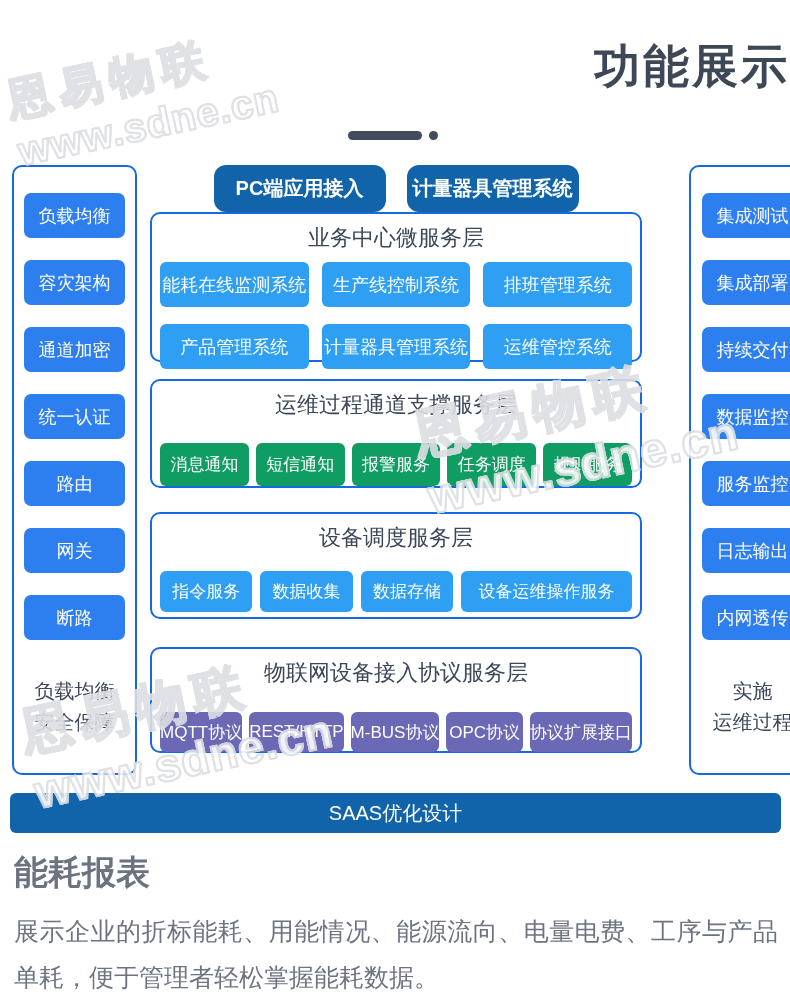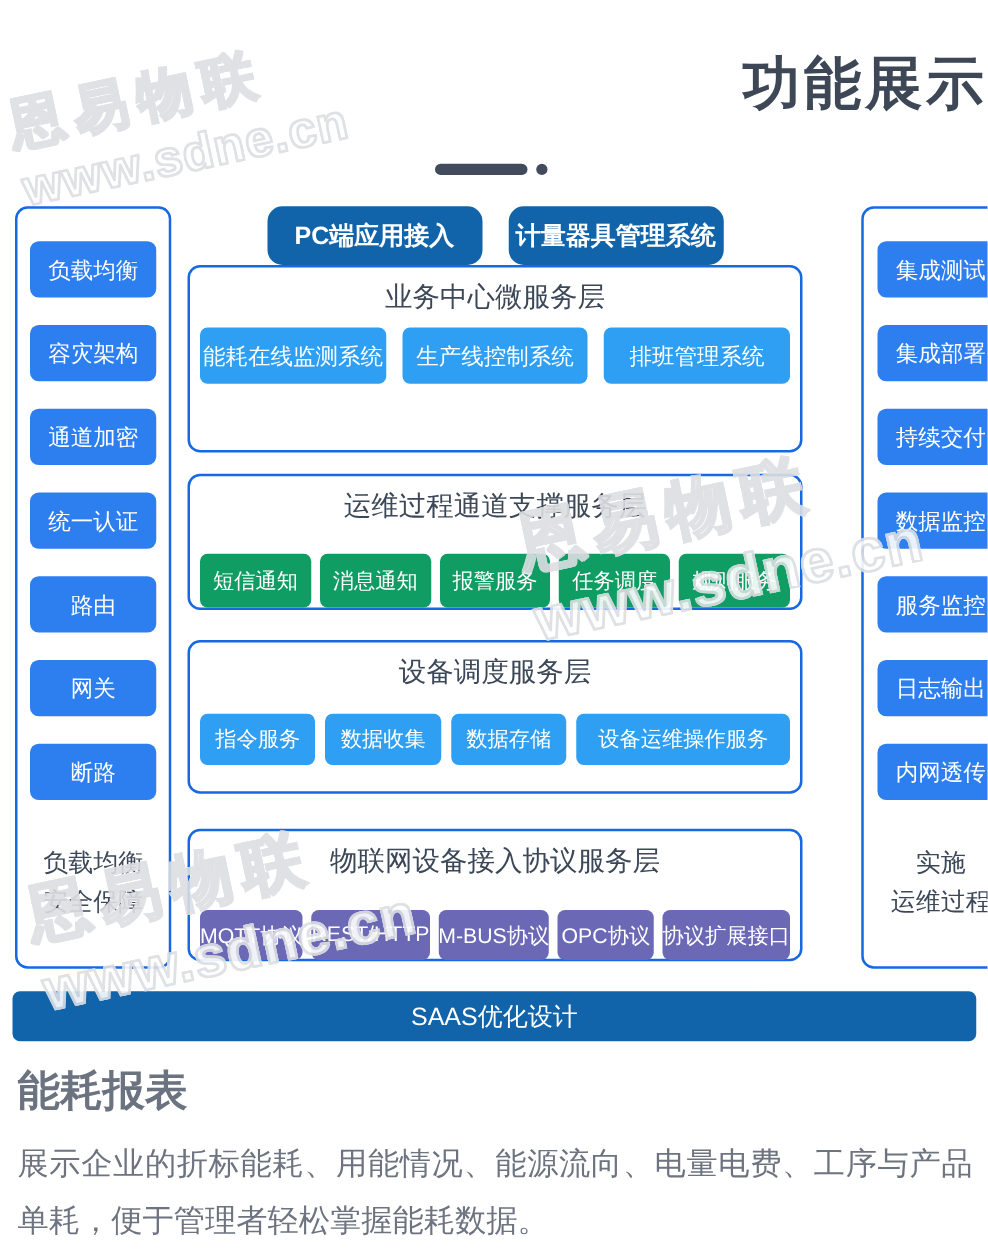--- a/index.html
+++ b/index.html
@@ -37,21 +37,21 @@
   #layer-business { margin-top:0; height:150px; }
   #layer-business .chip-row { gap:13px; }
   #layer-business .row1 { margin-top:9px; }
   #layer-business .row2 { margin-top:17px; }
   #layer-business .chip { flex:1; height:45px; background:#2e9ff2; font-size:18px; }
 
   #layer-ops { margin-top:17px; height:109px; }
   #layer-ops .chip-row { margin-top:23px; gap:7px; }
   #layer-ops .chip { flex:1; height:43px; background:#0f9d63; font-size:17px; }
 
-  #layer-device { margin-top:24px; height:123px; }
+  #layer-device { margin-top:24px; height:107px; }
   #layer-device .chip-row { margin-top:18px; }
   #layer-device .chip { flex:1; height:41px; background:#2e9ff2; font-size:17px; }
   #layer-device .chip.wide { flex:1.85; }
 
   #layer-protocol { margin-top:28px; height:106px; }
   #layer-protocol .chip-row { margin-top:24px; gap:7px; }
   #layer-protocol .chip { flex:1; height:40px; background:#6b68b6; font-size:17px; }
 
   
   .saas-bar { position:absolute; left:10px; top:793px; width:771px; height:40px; background:#1164a9;
@@ -119,27 +119,32 @@
       <div class="access-btn">计量器具管理系统</div>
     </div>
 
     <div class="layer-box" id="layer-business">
       <div class="layer-title">业务中心微服务层</div>
       <div class="chip-row row1">
         <div class="chip">能耗在线监测系统</div>
         <div class="chip">生产线控制系统</div>
         <div class="chip">排班管理系统</div>
       </div>
+      <div class="chip-row row2">
+        <div class="chip">产品管理系统</div>
+        <div class="chip">计量器具管理系统</div>
+        <div class="chip">运维管控系统</div>
+      </div>
     </div>
 
     <div class="layer-box" id="layer-ops">
       <div class="layer-title">运维过程通道支撑服务层</div>
       <div class="chip-row">
+        <div class="chip">消息通知</div>
         <div class="chip">短信通知</div>
-        <div class="chip">消息通知</div>
         <div class="chip">报警服务</div>
         <div class="chip">任务调度</div>
         <div class="chip">规则服务</div>
       </div>
     </div>
 
     <div class="layer-box" id="layer-device">
       <div class="layer-title">设备调度服务层</div>
       <div class="chip-row">
         <div class="chip">指令服务</div>

